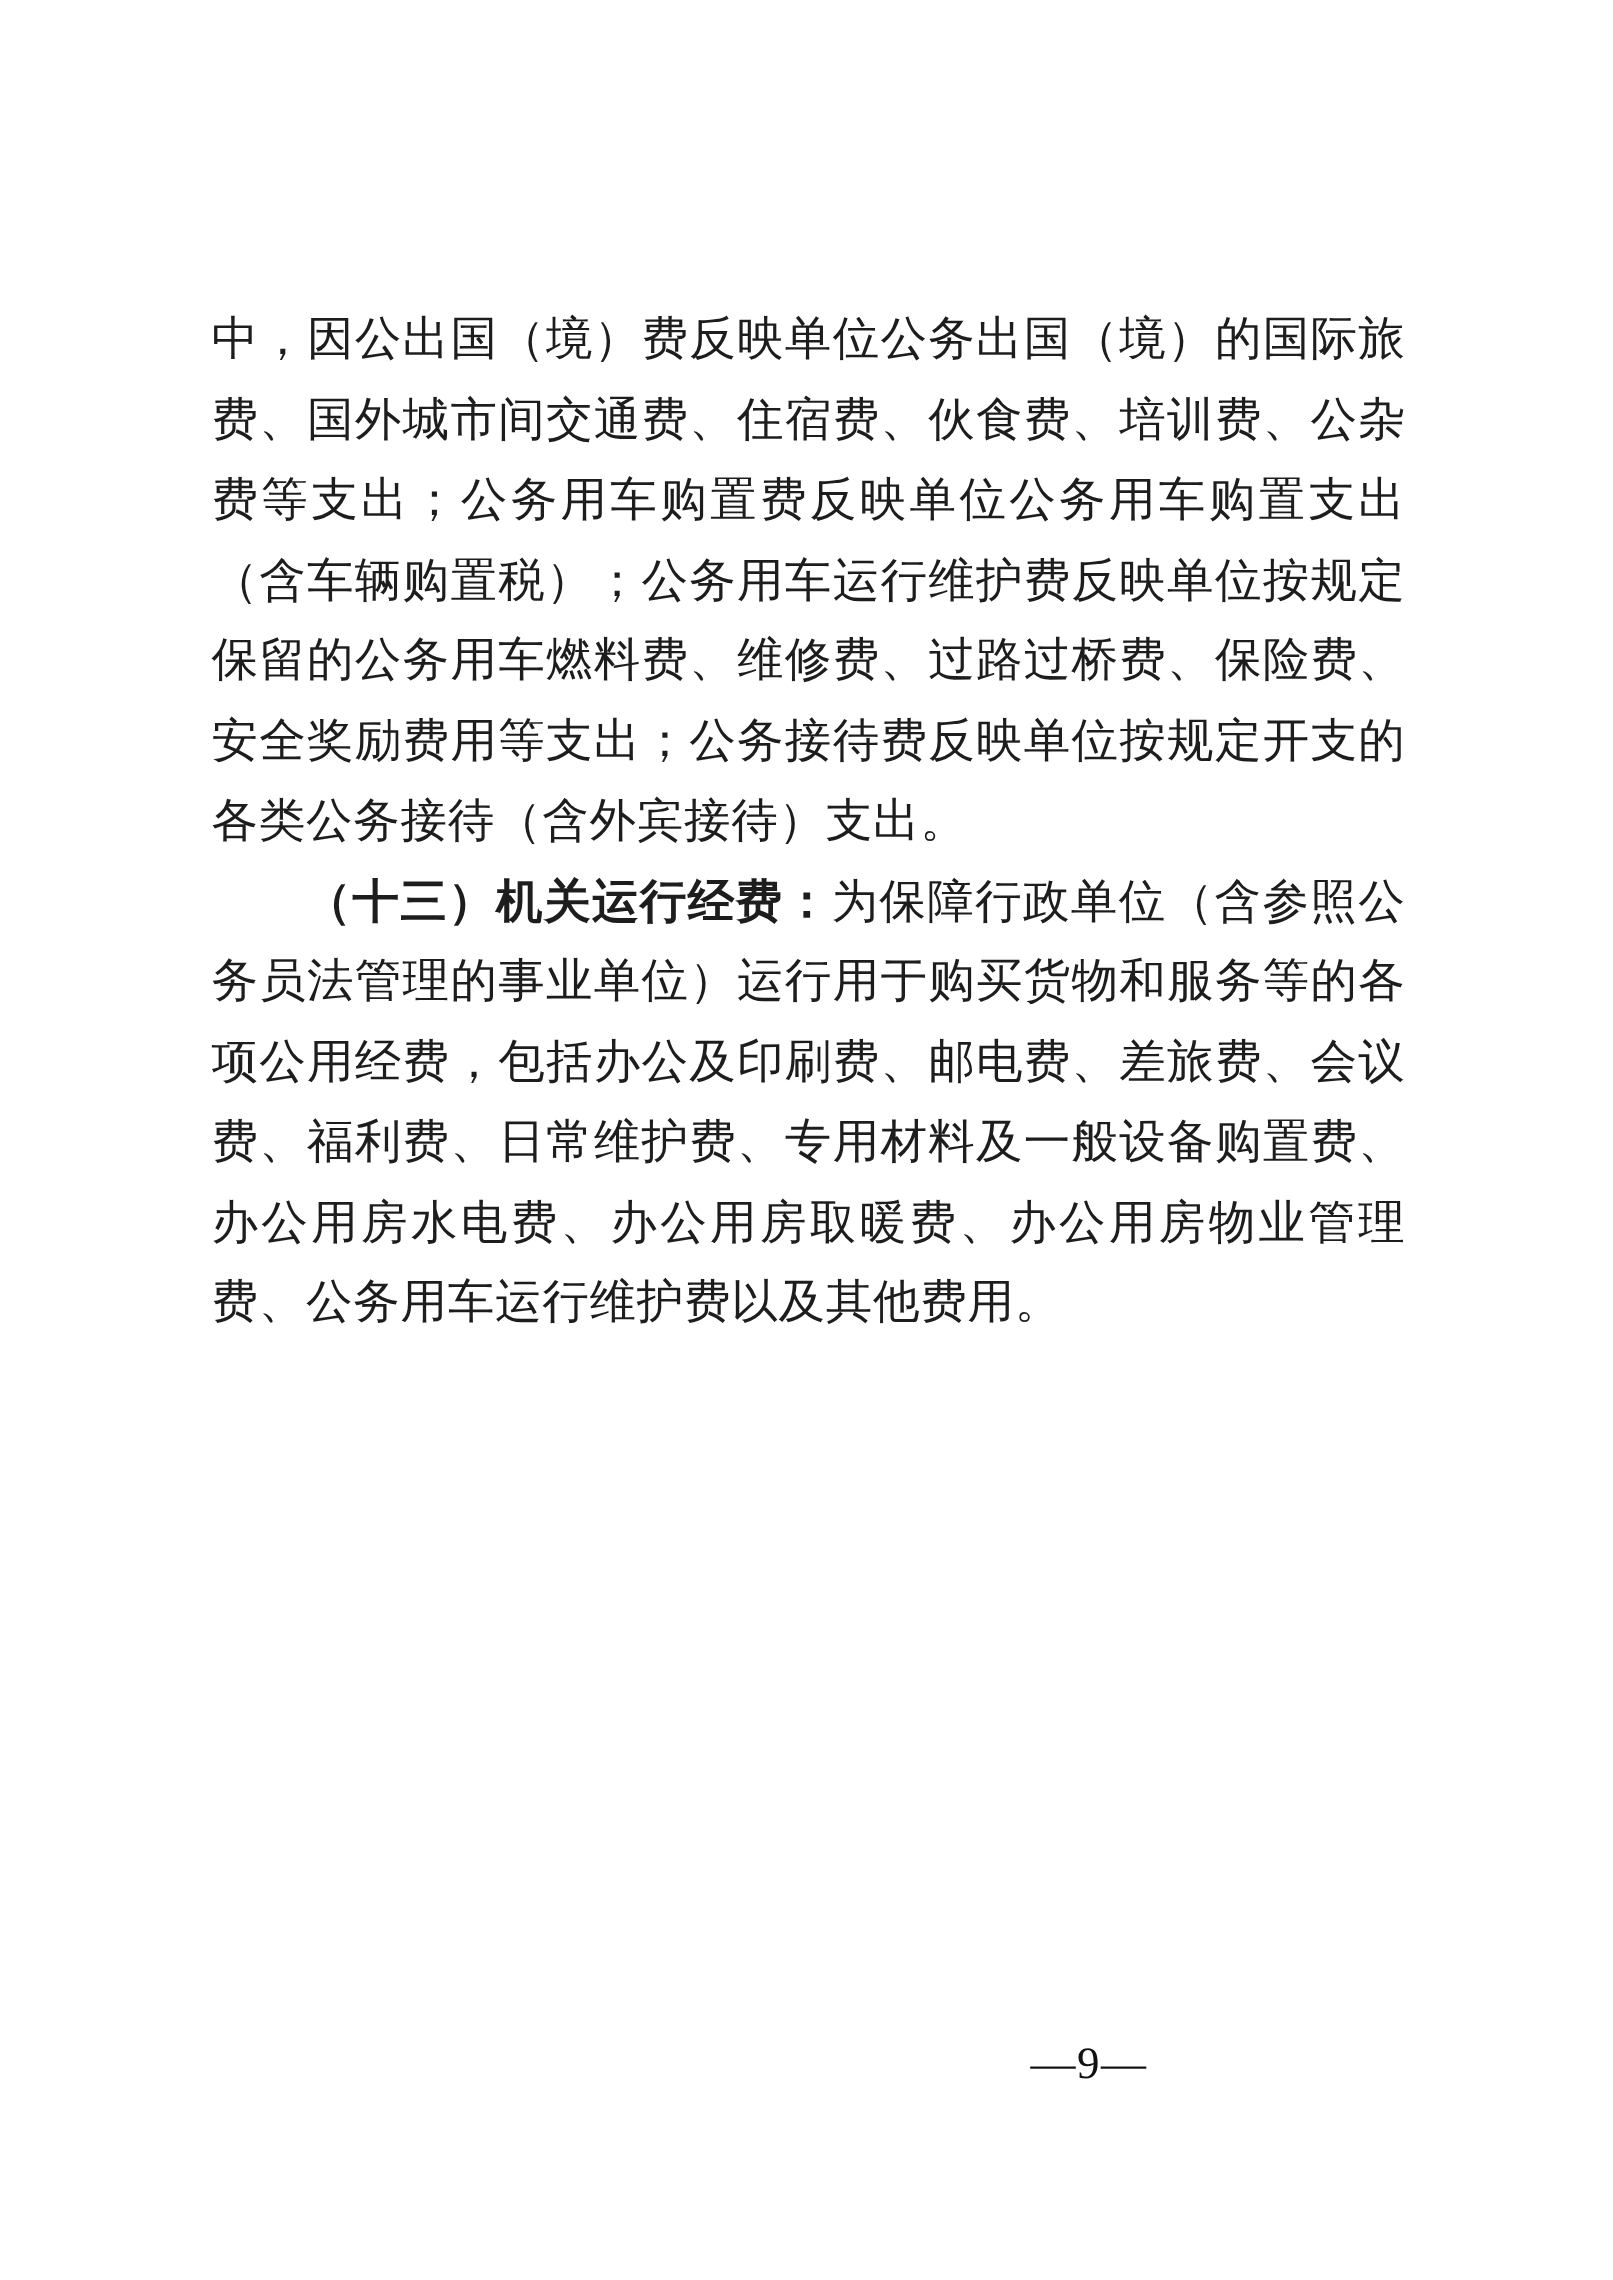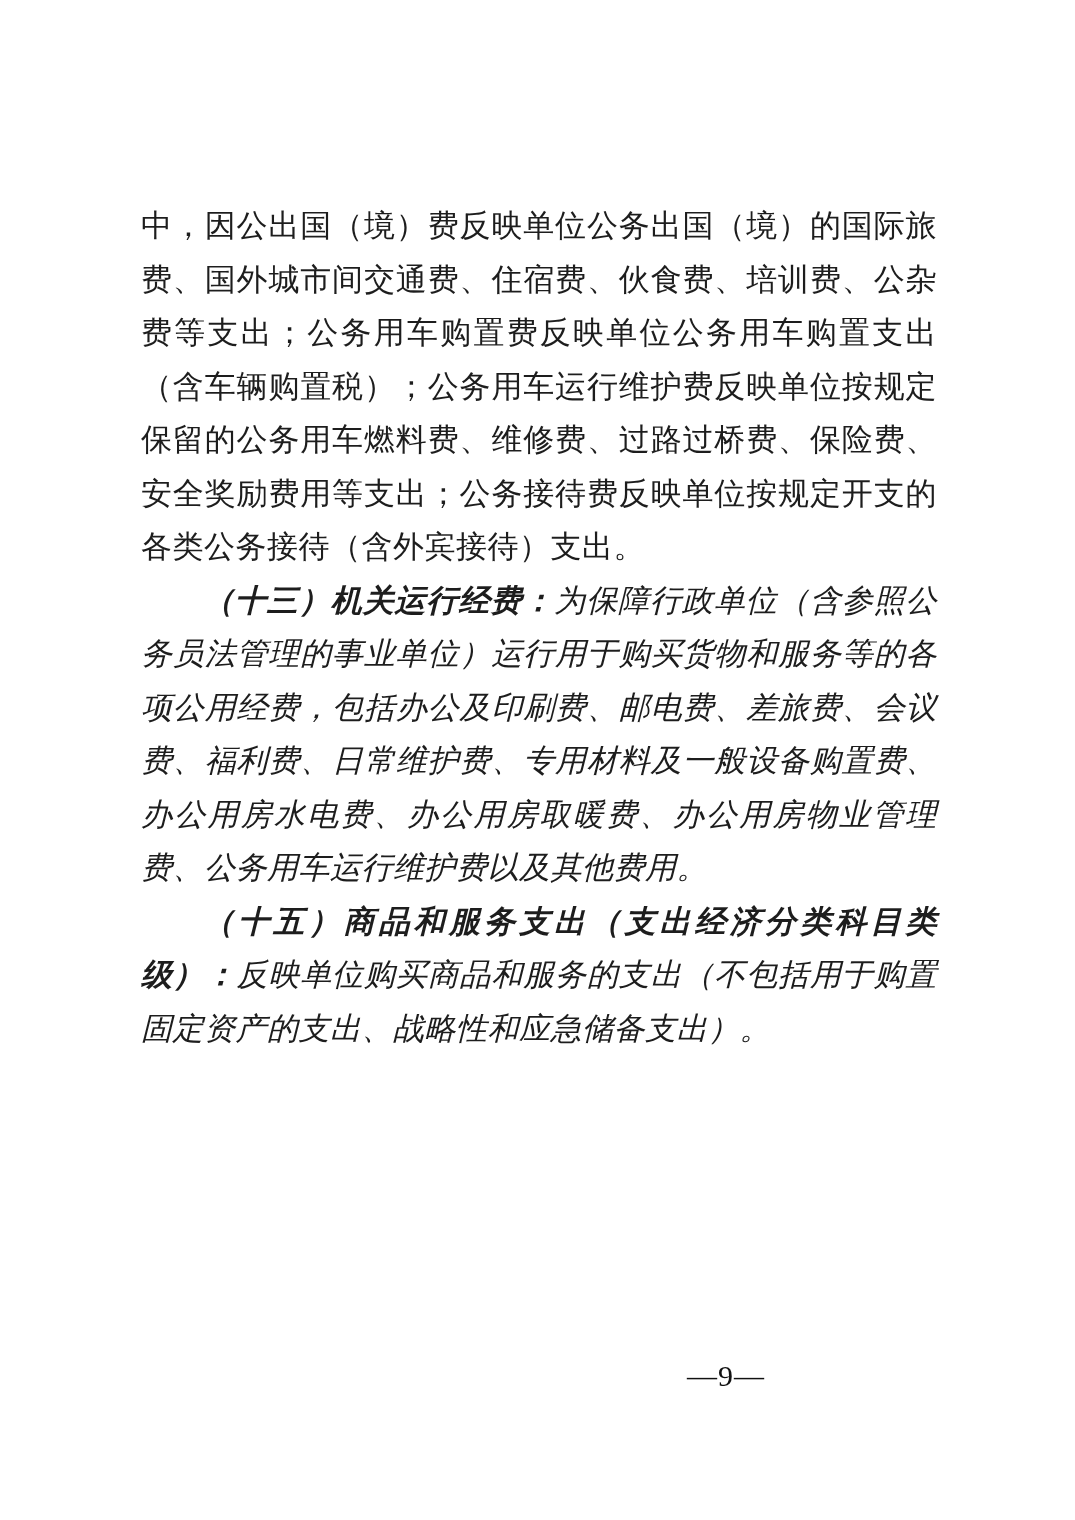--- a/index.html
+++ b/index.html
@@ -32,21 +32,20 @@
     text-align: justify;
     text-justify: inter-character;
     letter-spacing: 0.5px;
   }
   .para {
     margin: 0;
     padding: 0;
   }
   .para.indent {
     text-indent: 2em;
-    font-style: italic;
   }
   .seg { font-weight: normal; }
   .seg.bold { font-weight: bold; }
   .page-number {
     position: absolute;
     top: 1356px;
     right: 136px;
     font-size: 30px;
     line-height: 40px;
     color: #111111;
@@ -54,16 +53,15 @@
     font-family: "Liberation Serif", "DejaVu Serif", serif;
   }
 </style>
 </head>
 <body>
 
 <div class="page">
   <div class="content">
       <p class="para"><span class="seg">中，因公出国（境）费反映单位公务出国（境）的国际旅费、国外城市间交通费、住宿费、伙食费、培训费、公杂费等支出；公务用车购置费反映单位公务用车购置支出（含车辆购置税）；公务用车运行维护费反映单位按规定保留的公务用车燃料费、维修费、过路过桥费、保险费、安全奖励费用等支出；公务接待费反映单位按规定开支的各类公务接待（含外宾接待）支出。</span></p>
       <p class="para indent"><span class="seg bold">（十三）机关运行经费：</span><span class="seg">为保障行政单位（含参照公务员法管理的事业单位）运行用于购买货物和服务等的各项公用经费，包括办公及印刷费、邮电费、差旅费、会议费、福利费、日常维护费、专用材料及一般设备购置费、办公用房水电费、办公用房取暖费、办公用房物业管理费、公务用车运行维护费以及其他费用。</span></p>
-      <p class="para indent"><span class="seg bold">（十五）商品和服务支出（支出经济分类科目类级）：</span><span class="seg">反映单位购买商品和服务的支出（不包括用于购置固定资产的支出、战略性和应急储备支出）。</span></p>
     </div>
   <div class="page-number">—9—</div>
 </div>
 
 </body></html>

